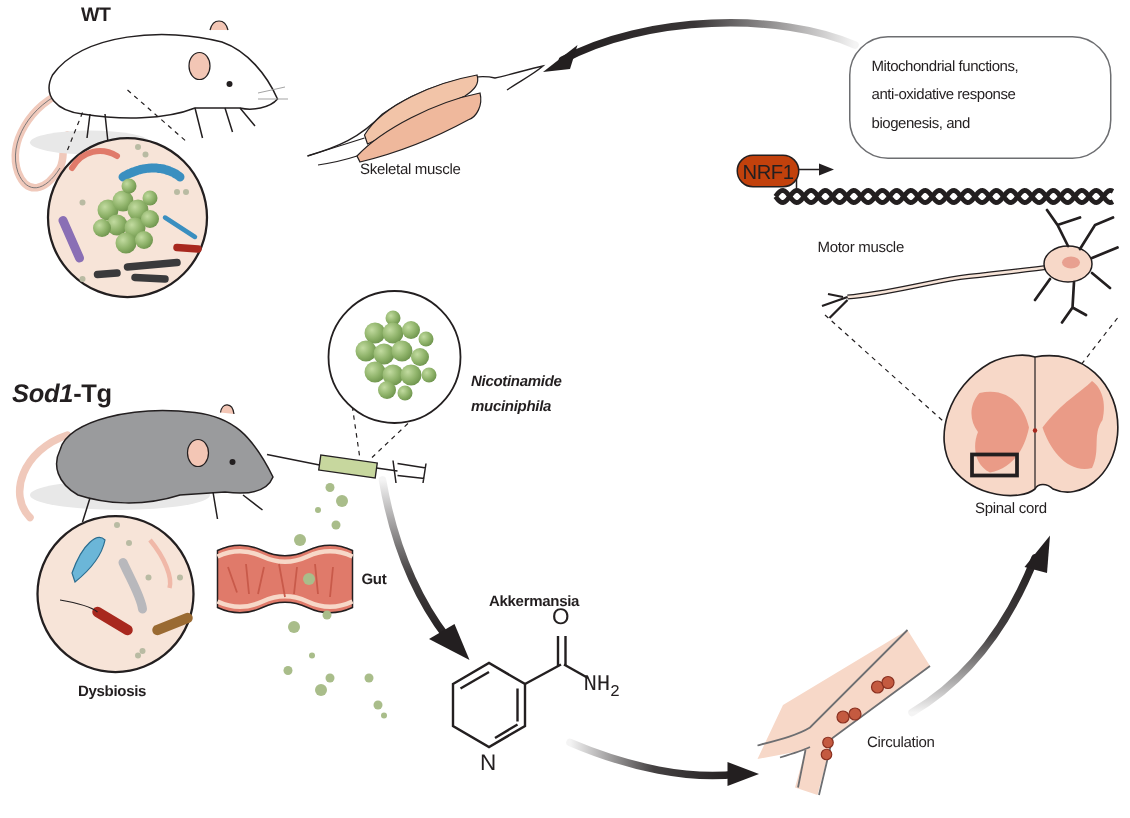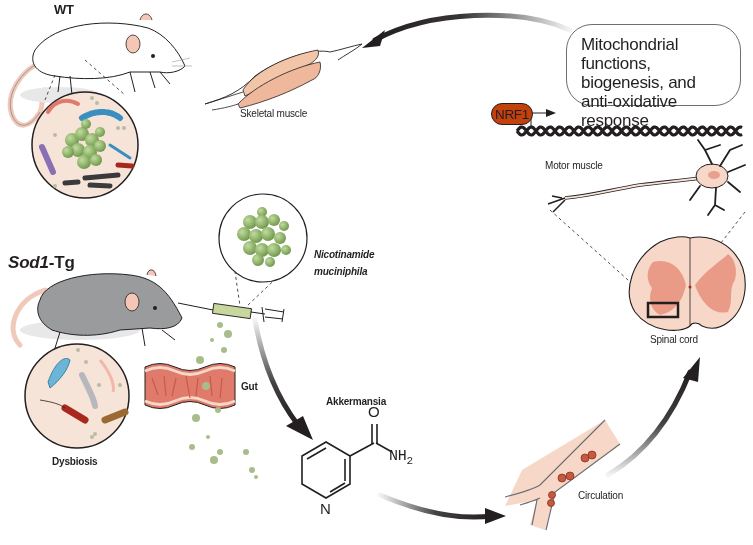--- a/index.html
+++ b/index.html
@@ -2,21 +2,21 @@
 <html><head>
 <meta charset="utf-8">
 <style>
   html, body { margin:0; padding:0; background:#ffffff; }
   body { width:753px; height:545px; position:relative; overflow:hidden; font-family:"Liberation Sans", sans-serif; color:#231f20; }
   .abs { position:absolute; }
   .label { font-size:10px; font-family:"Liberation Sans", sans-serif; white-space:nowrap; letter-spacing:-0.2px; }
   .bold { font-weight:bold; }
   .italic { font-style:italic; }
   svg { position:absolute; left:0; top:0; }
-  .mito-box { position:absolute; left:566px; top:24px; width:175px; height:82px; border:1.2px solid #6d6e71; border-radius:26px; background:#fff; box-sizing:border-box; padding:10px 0 0 14px; font-size:17px; line-height:19px; letter-spacing:-0.3px; }
+  .mito-box { position:absolute; left:566px; top:24px; width:175px; height:82px; border:1.2px solid #6d6e71; border-radius:26px; background:#fff; box-sizing:border-box; padding:10px 0 0 14px; font-size:10px; line-height:19px; letter-spacing:-0.3px; }
   .mito-box span { display:block; }
   .nrf1 { position:absolute; left:491px; top:103px; width:42px; height:22px; border:1.3px solid #231f20; border-radius:11px; background:#c2410c; font-size:13.5px; text-align:center; line-height:22px; box-sizing:border-box; letter-spacing:-0.3px; }
 </style>
 </head>
 <body>
 
 <svg width="753" height="545" viewBox="0 0 753 545">
   <defs>
     <linearGradient id="arrTop" x1="1" y1="0" x2="0" y2="0">
       <stop offset="0" stop-color="#231f20" stop-opacity="0.05"></stop>
@@ -248,22 +248,22 @@
 </svg>
 
 <div class="abs label bold" style="left:10px; top:2px; font-size:13px;margin-left:44px;">WT</div>
 
 <div class="abs label bold" style="left:8px; top:253px; font-size:17px;"><span class="italic">Sod1</span><span>-Tg</span></div>
 
 <div class="abs label" style="left:240px; top:108px;">Skeletal muscle</div>
 
 <div class="mito-box">
   <span>Mitochondrial functions,</span>
+  <span>anti-oxidative response</span>
   <span>biogenesis, and</span>
-  <span>anti-oxidative response</span>
 </div>
 
 <div class="nrf1">NRF1</div>
 
 <div class="abs label" style="left:545px; top:160px;">Motor muscle</div>
 
 <div class="abs label" style="left:650px; top:334px;">Spinal cord</div>
 
 <div class="abs label bold italic" style="left:314px; top:246px; line-height:17px;">
   <div>Nicotinamide</div>

